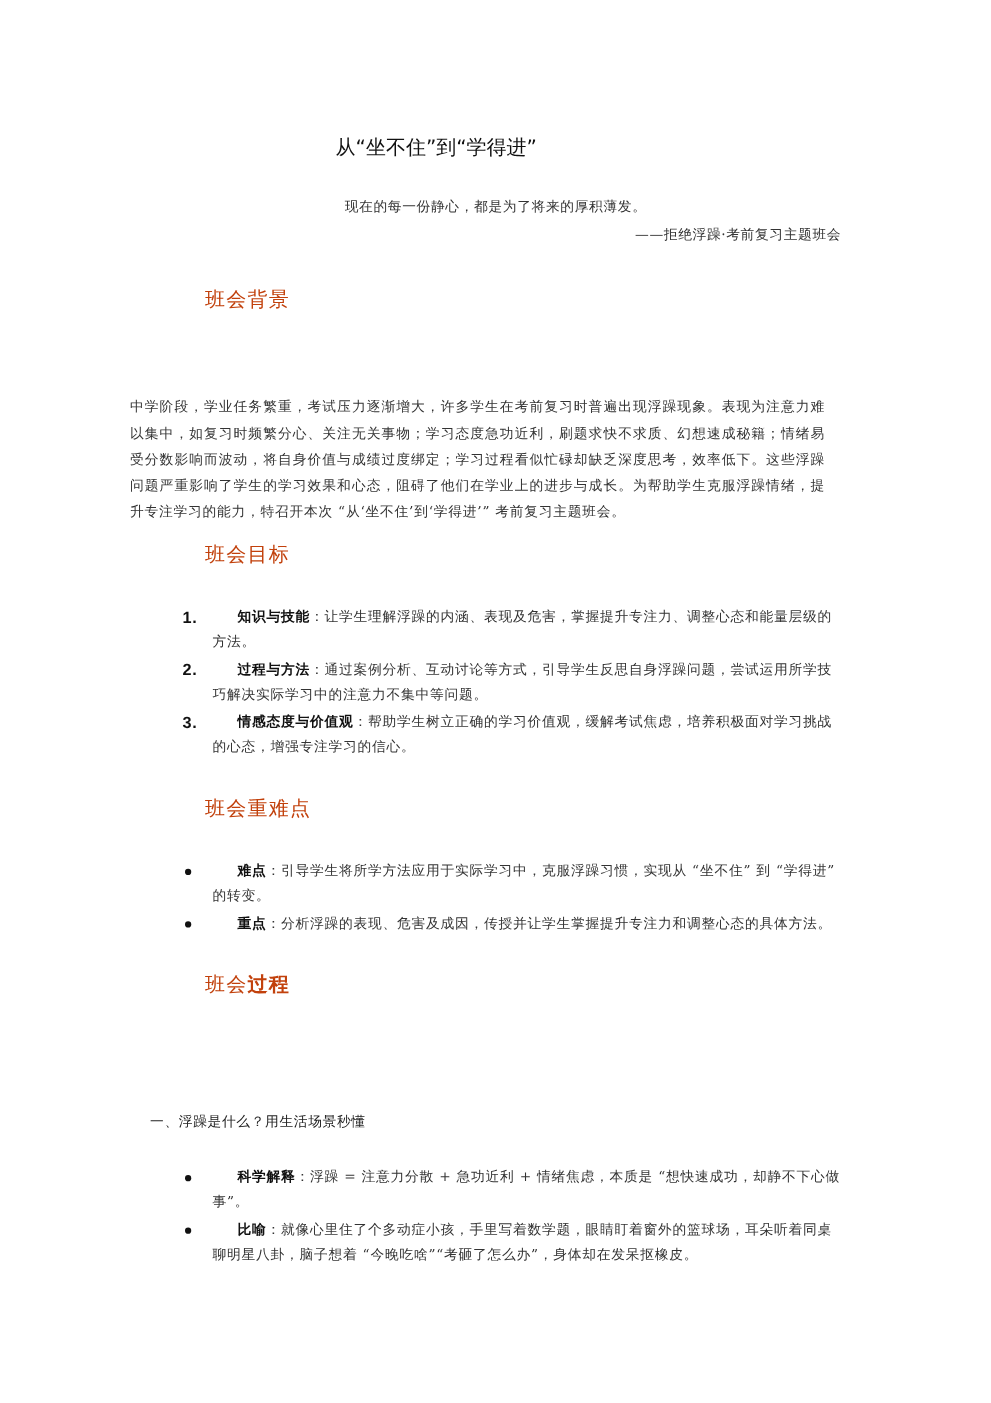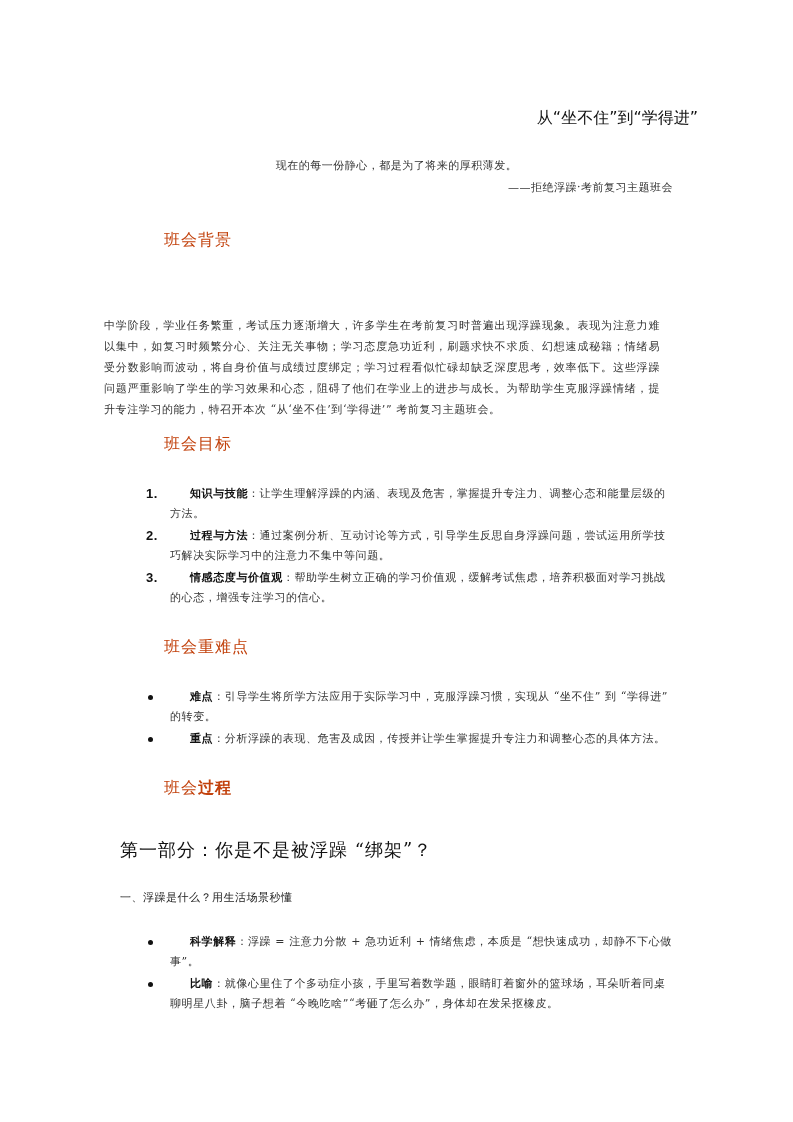--- a/index.html
+++ b/index.html
@@ -4,21 +4,21 @@
 <style>
   html, body { margin: 0; padding: 0; background: #ffffff; }
   body {
     width: 793px; height: 1122px; position: relative; overflow: hidden;
     font-family: "DejaVu Sans", "Liberation Sans", sans-serif;
     color: #1a1a1a;
   }
   .page { position: absolute; left: 0; top: 0; width: 793px; height: 1122px; }
   .title {
     position: absolute; left: 0; width: 698px; top: 108px;
-    text-align: right; font-size: 16px; color: #111;
+    text-align: center; font-size: 16px; color: #111;
     font-family: "DejaVu Sans", sans-serif;
   }
   .motto {
     position: absolute; left: 0; width: 793px; top: 158px;
     text-align: center; font-size: 11px; color: #333;
     font-family: "DejaVu Serif", serif; letter-spacing: 0.5px;
   }
   .motto-source {
     position: absolute; right: 120px; top: 180px;
     font-size: 11px; color: #333; font-family: "DejaVu Serif", serif;
@@ -99,21 +99,20 @@
     <li>
       <span class="dot"></span>
       <span class="term">重点</span><span>：分析浮躁的表现、危害及成因，传授并让学生掌握提升专注力和调整心态的具体方法。</span>
     </li>
   </ul>
 
   <div class="h1" style="top:778px;">
     <span>班会</span><b>过程</b>
   </div>
 
-  <div class="h2" style="top:838px;">第一部分：你是不是被浮躁 “绑架”？</div>
   <div class="h3" style="top:890px;">一、浮躁是什么？用生活场景秒懂</div>
 
   <ul class="list" style="top:932px;">
     <li>
       <span class="dot"></span>
       <span class="term">科学解释</span><span>：浮躁 = 注意力分散 + 急功近利 + 情绪焦虑，本质是 “想快速成功，却静不下心做事”。</span>
     </li>
     <li>
       <span class="dot"></span>
       <span class="term">比喻</span><span>：就像心里住了个多动症小孩，手里写着数学题，眼睛盯着窗外的篮球场，耳朵听着同桌聊明星八卦，脑子想着 “今晚吃啥”“考砸了怎么办”，身体却在发呆抠橡皮。</span>

